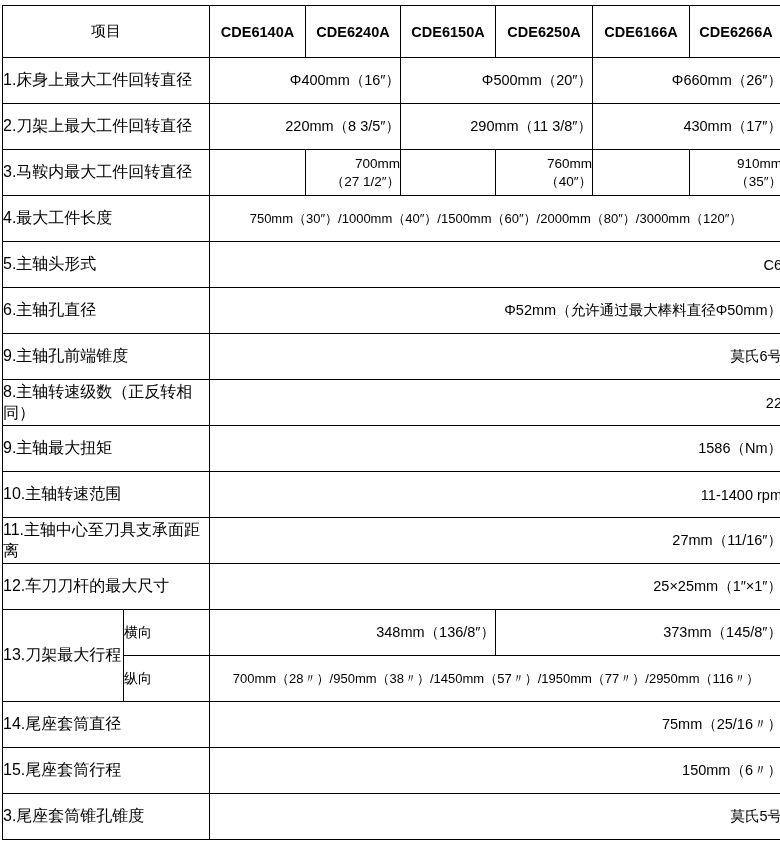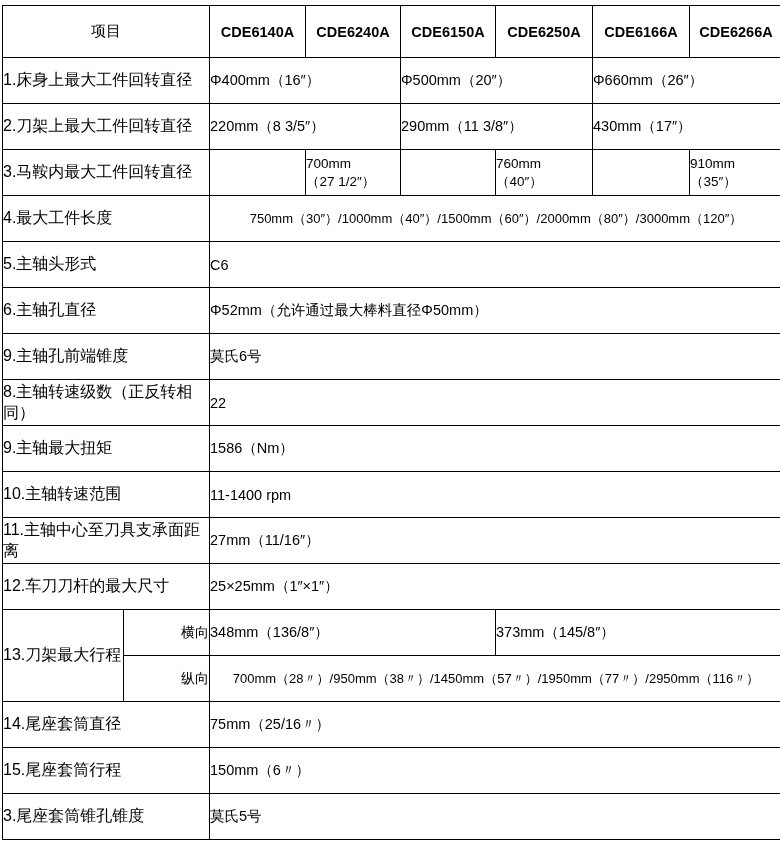--- a/index.html
+++ b/index.html
@@ -5,25 +5,25 @@
   html, body { margin: 0; padding: 0; background: #ffffff; }
   body { width: 780px; height: 843px; font-family: "Liberation Sans", "DejaVu Sans", sans-serif; color: #000; }
   .wrap { padding: 5px 2px 0 2px; }
   table.spec { border-collapse: collapse; table-layout: fixed; width: 776px; }
   table.spec th, table.spec td { border: 1px solid #000; overflow: hidden; vertical-align: middle; padding: 0; }
   tr.hdr { height: 52px; }
   tr.r { height: 46px; }
   th.item { font-size: 15px; font-weight: normal; text-align: center; }
   th.model { font-size: 14.5px; font-weight: bold; text-align: center; }
   td.label { text-align: left; padding-left: 7px; padding-right: 2px; font-size: 16px; }
-  td.val { text-align: left; font-size: 14.5px; }
-  td.val2 { text-align: left; font-size: 13.5px; line-height: 18px; }
+  td.val { text-align: right; font-size: 14.5px; }
+  td.val2 { text-align: right; font-size: 13.5px; line-height: 18px; }
   td.val2 span { display: block; }
   td.long { text-align: center; font-size: 13px; white-space: nowrap; }
-  td.sublabel { text-align: right; font-size: 14px; }
+  td.sublabel { text-align: left; font-size: 14px; }
 </style>
 </head>
 <body>
 
 <div class="wrap">
   <table class="spec">
     <colgroup>
       <col style="width:121px">
         <col style="width:86px">
       <col style="width:96px">

